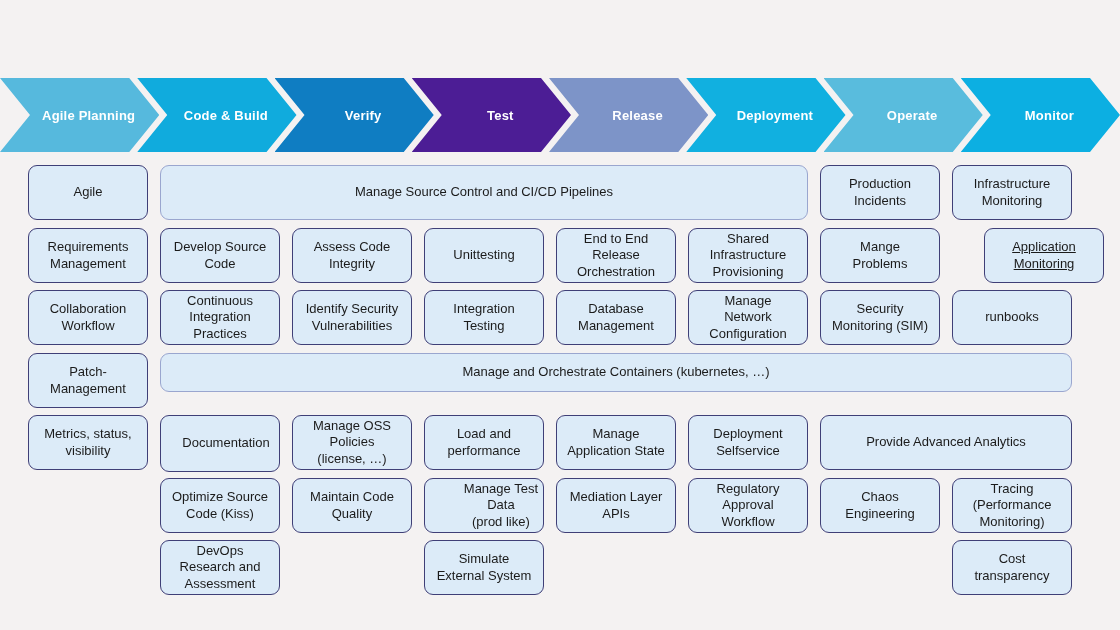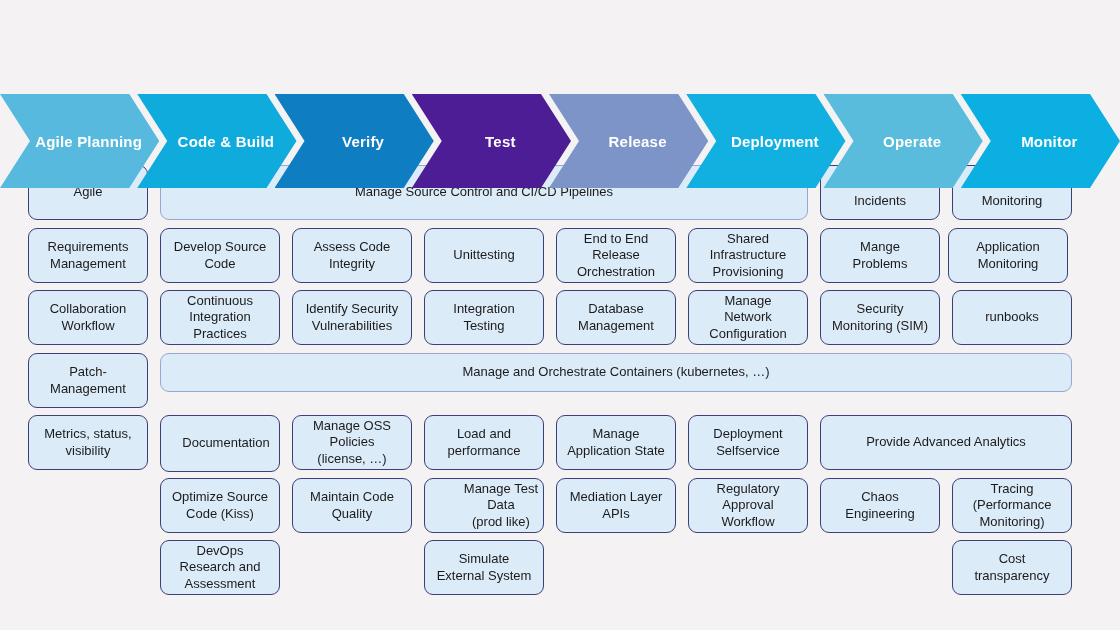--- a/index.html
+++ b/index.html
@@ -8,24 +8,24 @@
     background:#f4f2f2;
     font-family:"Liberation Sans",sans-serif;
     overflow:hidden;
     position:relative;
   }
   #stage{position:absolute;left:0;top:0;width:1120px;height:630px;}
 
   
   #banner{position:absolute;left:0;top:78px;width:1120px;height:74px;}
   .chev{
-    position:absolute;top:16px;height:94px;
+    position:absolute;top:0;height:74px;
     display:flex;align-items:center;justify-content:center;
     color:#ffffff;
-    font-size:15px;font-weight:bold;
+    font-size:13px;font-weight:bold;
     letter-spacing:.2px;
     -webkit-clip-path:polygon(0 0, calc(100% - 30px) 0, 100% 50%, calc(100% - 30px) 100%, 0 100%, 30px 50%);
     clip-path:polygon(0 0, calc(100% - 30px) 0, 100% 50%, calc(100% - 30px) 100%, 0 100%, 30px 50%);
   }
   .chev span{padding-left:18px;white-space:nowrap;}
 
   
   .card{
     position:absolute;
     background:#dcebf8;
@@ -109,21 +109,21 @@
       </div>
       <div class="card" style="left: 688px; top: 228px; width: 120px; height: 55px;">
         <div class="txt">Shared
 Infrastructure
 Provisioning</div>
       </div>
       <div class="card" style="left: 820px; top: 228px; width: 120px; height: 55px;">
         <div class="txt">Mange
 Problems</div>
       </div>
-      <div class="card" style="left: 948px; top: 228px; width: 120px; height: 55px;">
+      <div class="card" style="left: 984px; top: 228px; width: 120px; height: 55px; text-decoration: underline;">
         <div class="txt">Application
 Monitoring</div>
       </div>
       <div class="card" style="left: 28px; top: 290px; width: 120px; height: 55px;">
         <div class="txt">Collaboration
 Workflow</div>
       </div>
       <div class="card" style="left: 160px; top: 290px; width: 120px; height: 55px;">
         <div class="txt">Continuous
 Integration

